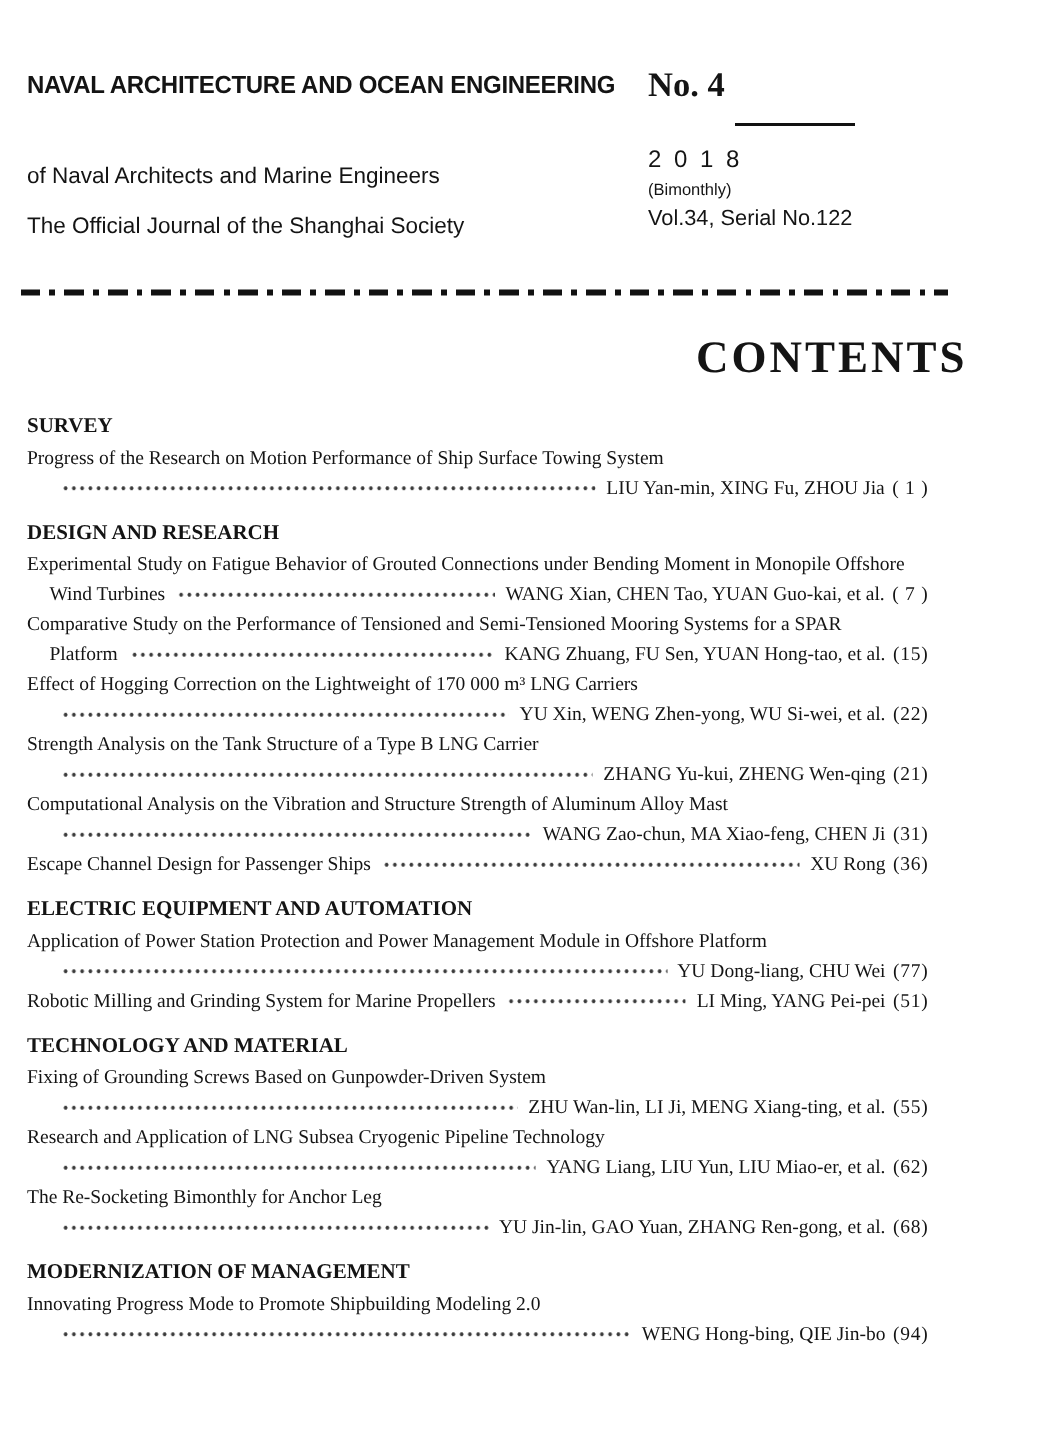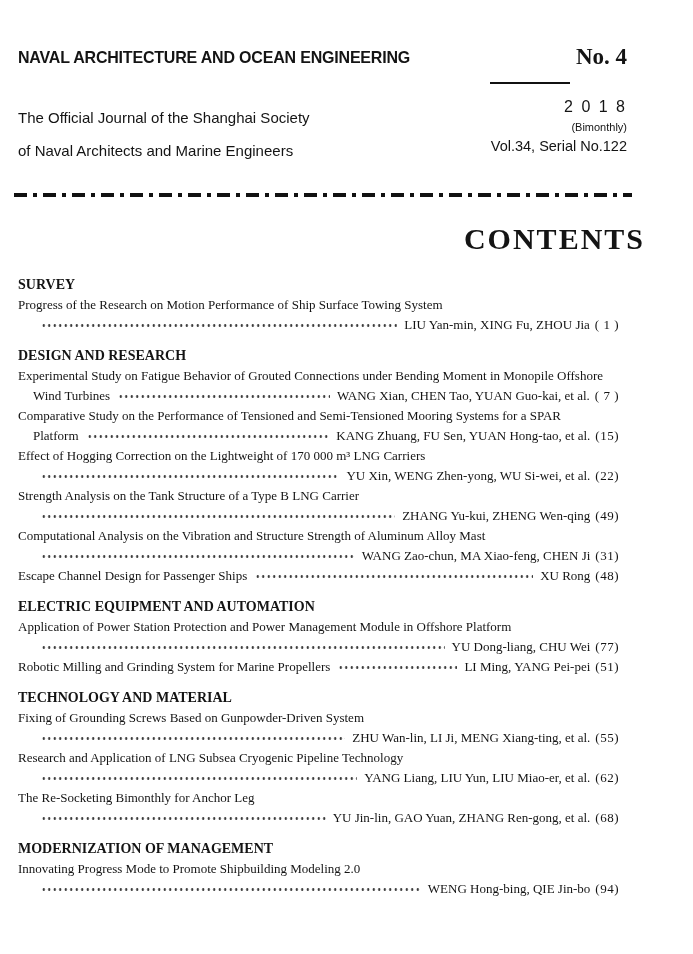--- a/index.html
+++ b/index.html
@@ -36,21 +36,21 @@
     transform-origin: left center;
     white-space: nowrap;
   }
   .journal-subtitle {
     font-size: 15px;
     margin-top: 34px;
     line-height: 33px;
   }
   .header-right {
     width: 195px;
-    text-align: right;
+    text-align: left;
     font-family: "Liberation Sans", "DejaVu Sans", sans-serif;
   }
   .issue-number {
     font-family: "Liberation Serif", "DejaVu Serif", serif;
     font-size: 23px;
     font-weight: bold;
   }
   .issue-underline {
     width: 80px;
     height: 2px;
@@ -131,22 +131,22 @@
 </style>
 </head>
 <body>
 
 <div class="page">
 
   <div class="header">
     <div class="header-left">
       <div class="journal-title">NAVAL ARCHITECTURE AND OCEAN ENGINEERING</div>
       <div class="journal-subtitle">
+        <div>of Naval Architects and Marine Engineers</div>
         <div>The Official Journal of the Shanghai Society</div>
-        <div>of Naval Architects and Marine Engineers</div>
       </div>
     </div>
     <div class="header-right">
       <div class="issue-number">No. 4</div>
       <div class="issue-underline"></div>
       <div class="issue-year">2 0 1 8</div>
       <div class="issue-frequency">(Bimonthly)</div>
       <div class="issue-volume">Vol.34, Serial No.122</div>
     </div>
   </div>
@@ -209,41 +209,41 @@
         </div>
       </div>
 
       <div class="entry">
         <div class="toc-line">
           <span class="txt">Strength Analysis on the Tank Structure of a Type B LNG Carrier</span>
         </div>
         <div class="toc-line indent">
           <span class="leader"></span>
           <span class="authors">ZHANG Yu-kui, ZHENG Wen-qing</span>
-          <span class="pageno">(49)</span>
+          <span class="pageno">(21)</span>
         </div>
       </div>
 
       <div class="entry">
         <div class="toc-line">
           <span class="txt">Computational Analysis on the Vibration and Structure Strength of Aluminum Alloy Mast</span>
         </div>
         <div class="toc-line indent">
           <span class="leader"></span>
           <span class="authors">WANG Zao-chun, MA Xiao-feng, CHEN Ji</span>
           <span class="pageno">(31)</span>
         </div>
       </div>
 
       <div class="entry">
         <div class="toc-line">
           <span class="txt">Escape Channel Design for Passenger Ships</span>
           <span class="leader"></span>
           <span class="authors">XU Rong</span>
-          <span class="pageno">(48)</span>
+          <span class="pageno">(36)</span>
         </div>
       </div>
 
     </div>
 
     <div class="section">
       <div class="section-heading">ELECTRIC EQUIPMENT AND AUTOMATION</div>
 
       <div class="entry">
         <div class="toc-line">

